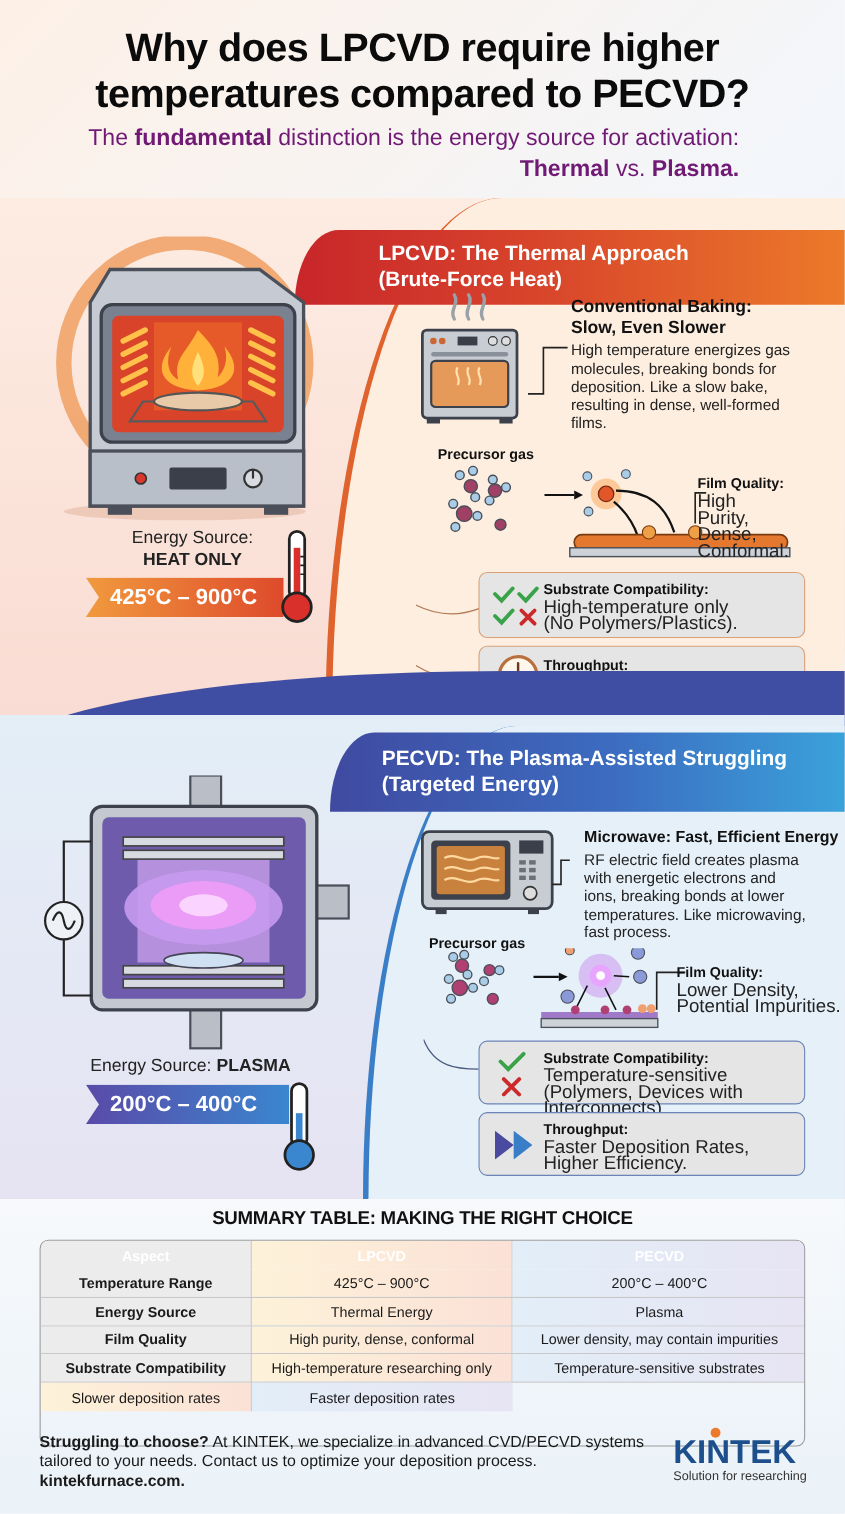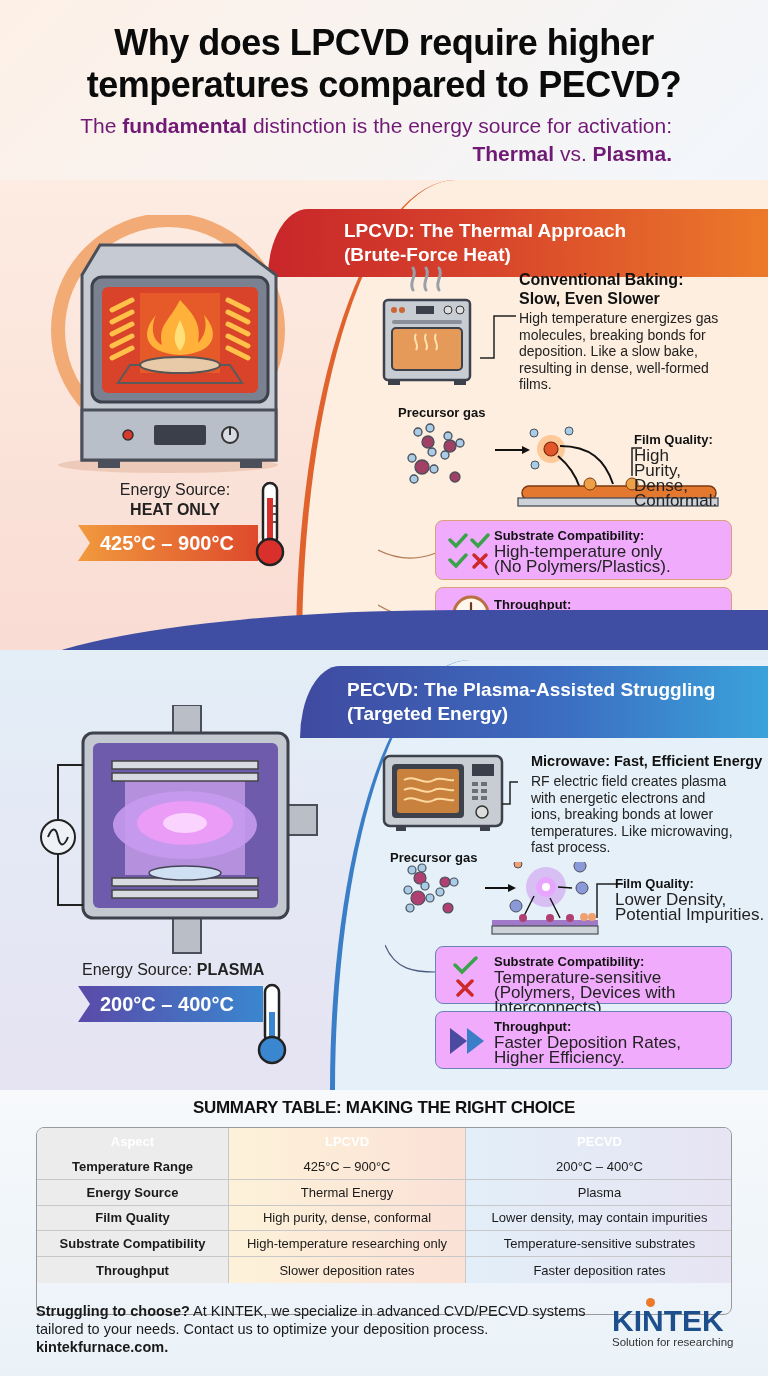--- a/index.html
+++ b/index.html
@@ -71,21 +71,21 @@
   .pe-banner .banner-text { left: 47px; top: 12px; font-size: 19px; }
 
   
   .h-small { font-weight: 700; font-size: 16px; line-height: 19px; }
   .body-text { font-size: 14px; line-height: 16.5px; color: #222; }
   .label-bold { font-weight: 700; font-size: 13px; line-height: 16px; }
   .small-text { font-size: 17px; line-height: 15px; color: #222; }
 
   
   .card {
-    position: absolute; background: #f0abfc; border-radius: 8px;
+    position: absolute; background: #e5e5e5; border-radius: 8px;
     border: 1.5px solid #d9a07a;
   }
   .card.blue { border-color: #6a83b8; }
   .card .card-text { position: absolute; left: 58px; top: 7px; }
 
   
   .energy-label { position: absolute; text-align: center; font-size: 16px; line-height: 20px; color: #222; }
   .energy-label b { font-weight: 700; }
   .ribbon {
     position: absolute; height: 36px; color: #fff; font-weight: 700; font-size: 20px;
@@ -453,21 +453,20 @@
   <div class="cell c2">Plasma</div>
 
   <div class="cell c0">Film Quality</div>
   <div class="cell c1">High purity, dense, conformal</div>
   <div class="cell c2">Lower density, may contain impurities</div>
 
   <div class="cell c0">Substrate Compatibility</div>
   <div class="cell c1">High-temperature researching only</div>
   <div class="cell c2">Temperature-sensitive substrates</div>
 
-  <div class="cell c0" style="border-bottom:none">Throughput</div>
   <div class="cell c1" style="border-bottom:none">Slower deposition rates</div>
   <div class="cell c2" style="border-bottom:none">Faster deposition rates</div>
 </div>
 
 <div class="footer-text">
   <b>Struggling to choose?</b><span> At KINTEK, we specialize in advanced CVD/PECVD systems tailored to your needs. Contact us to optimize your deposition process.</span><br>
   <b>kintekfurnace.com.</b>
 </div>
 <div class="logo">
   <div class="logo-dot"></div>

